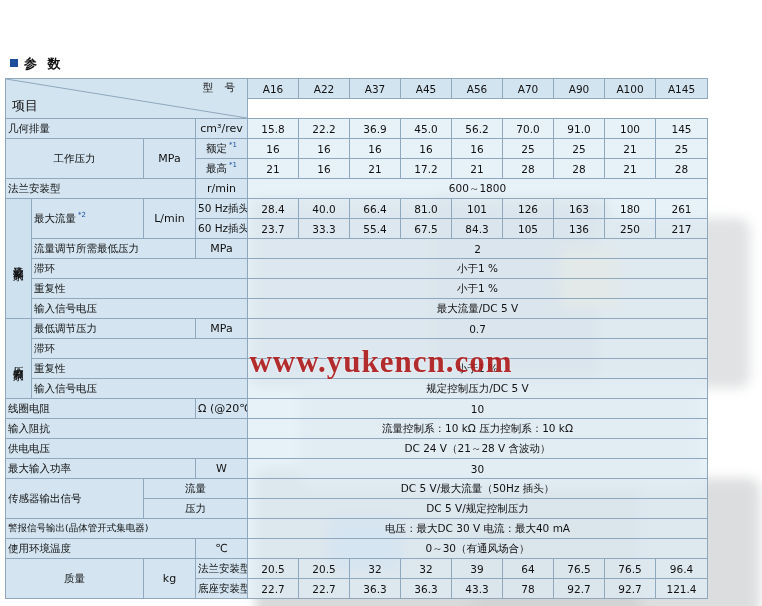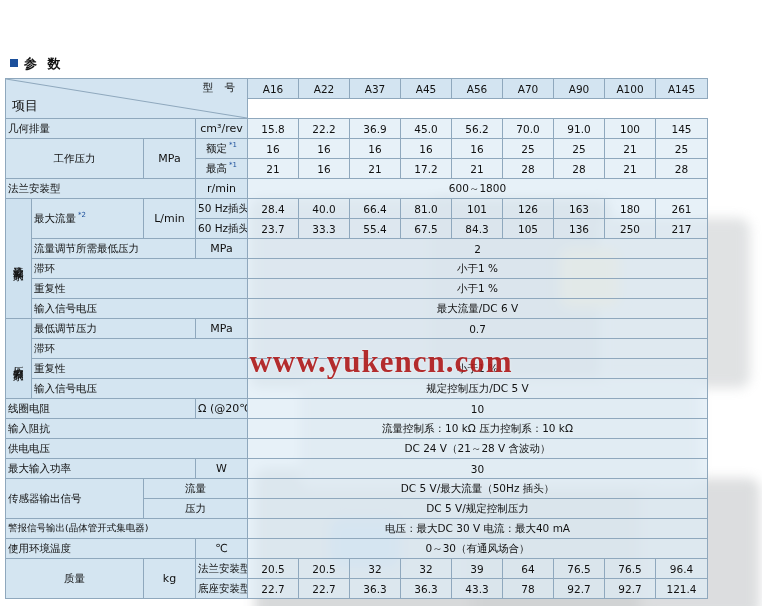--- a/index.html
+++ b/index.html
@@ -252,21 +252,21 @@
     <tr>
       <td class="lblw" colspan="3">滞环</td>
       <td class="val" colspan="9">小于1 %</td>
     </tr>
     <tr>
       <td class="lblw" colspan="3">重复性</td>
       <td class="val" colspan="9">小于1 %</td>
     </tr>
     <tr>
       <td class="lblw" colspan="3">输入信号电压</td>
-      <td class="val" colspan="9">最大流量/DC 6 V</td>
+      <td class="val" colspan="9">最大流量/DC 5 V</td>
     </tr>
 
     <tr>
       <td class="side" rowspan="4"><span class="vert">压力控制系</span></td>
       <td class="lblw" colspan="2">最低调节压力</td>
       <td class="unit">MPa</td>
       <td class="val" colspan="9">0.7</td>
     </tr>
     <tr>
       <td class="lblw" colspan="3">滞环</td>

